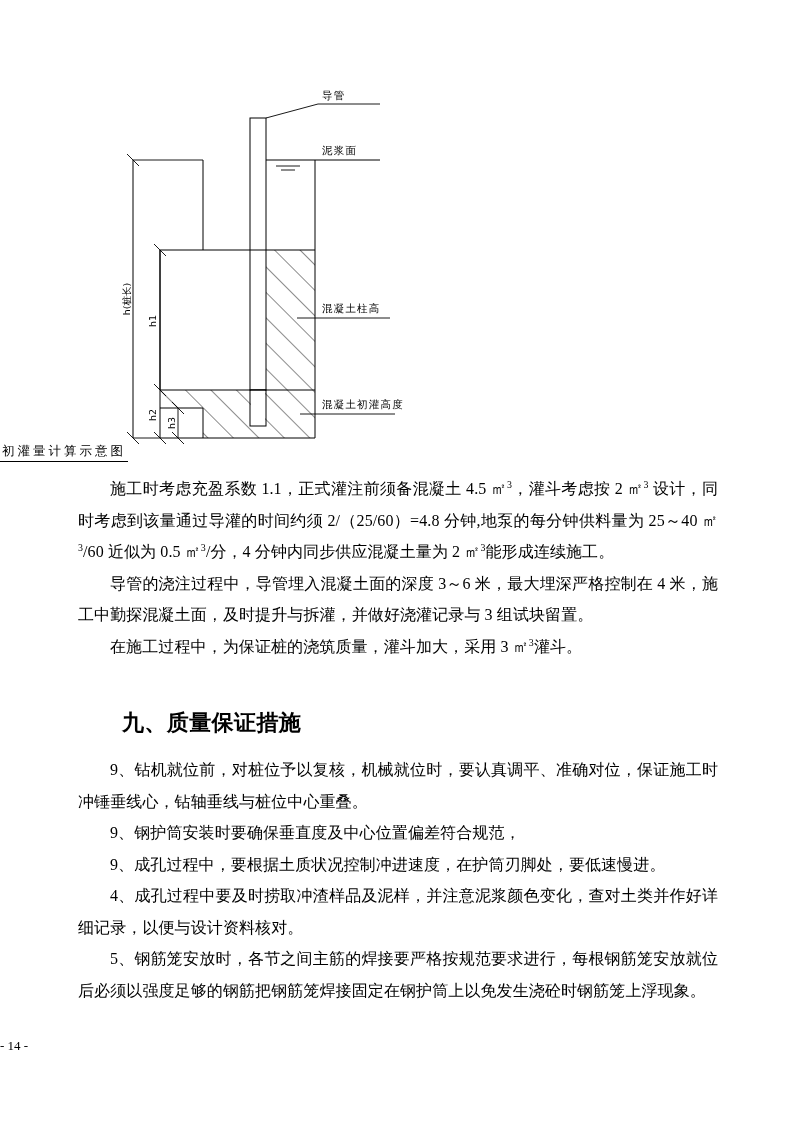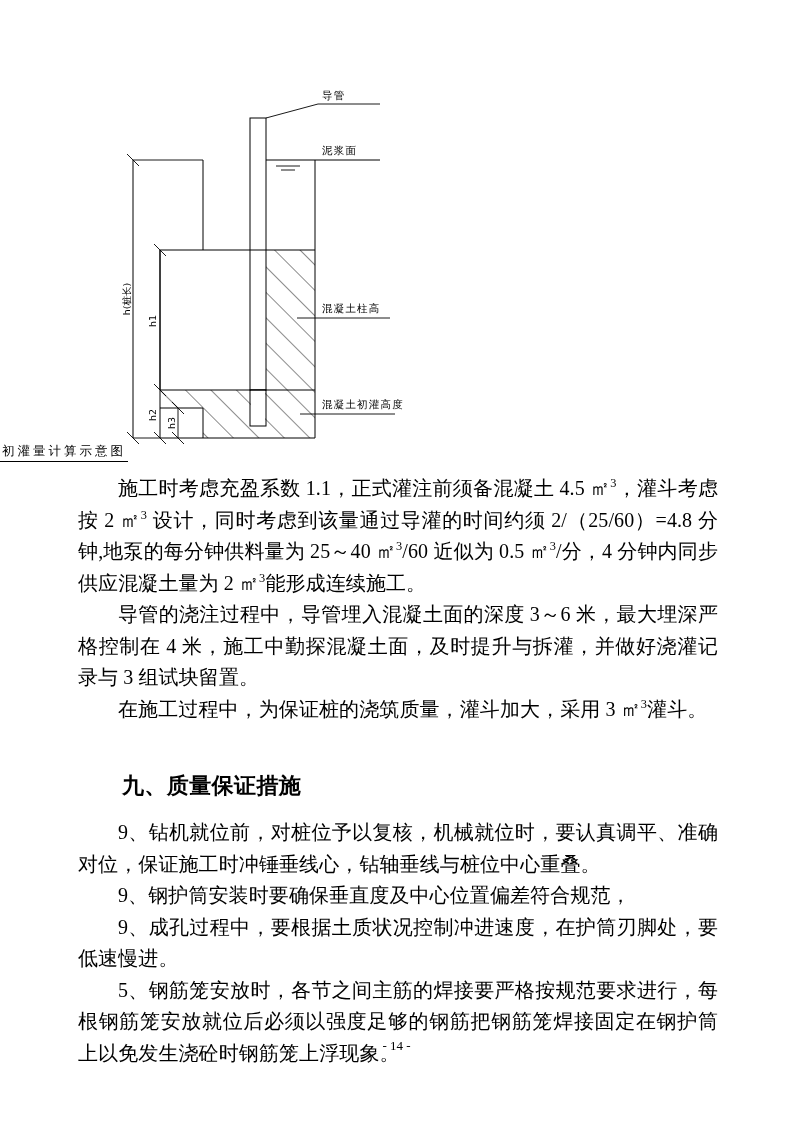--- a/index.html
+++ b/index.html
@@ -51,21 +51,21 @@
 
   
   .content {
     position: absolute;
     left: 78px;
     top: 473px;
     width: 640px;
   }
   p.para {
     margin: 0 0 0 0;
-    font-size: 20px;
+    font-size: 16px;
     line-height: 31.5px;
     text-align: justify;
     text-justify: inter-ideograph;
     letter-spacing: 0.1px;
   }
   p.indent { text-indent: 2em; }
 
   sup.u {
     font-size: 0.62em;
     vertical-align: super;
@@ -84,21 +84,21 @@
 
   .gap-before-heading { height: 46px; }
   .gap-after-heading  { height: 16px; }
 
   
   .footer {
     position: absolute;
     left: 0;
     top: 1038px;
     width: 793px;
-    text-align: center;
+    text-align: left;
     font-size: 13px;
     font-family: "Liberation Serif", serif;
   }
 
   text.fig-label {
     font-family: "DejaVu Sans", "Liberation Sans", sans-serif;
     font-size: 9.5px;
     fill: #000;
   }
   text.fig-label-cn {
@@ -207,20 +207,21 @@
 
     <div class="gap-before-heading"></div>
 
     <h2 class="section-heading">九、质量保证措施</h2>
 
     <div class="gap-after-heading"></div>
 
     <p class="para indent">9、钻机就位前，对桩位予以复核，机械就位时，要认真调平、准确对位，保证施工时冲锤垂线心，钻轴垂线与桩位中心重叠。</p>
     <p class="para indent">9、钢护筒安装时要确保垂直度及中心位置偏差符合规范，</p>
     <p class="para indent">9、成孔过程中，要根据土质状况控制冲进速度，在护筒刃脚处，要低速慢进。</p>
+    <p class="para indent">4、成孔过程中要及时捞取冲渣样品及泥样，并注意泥浆颜色变化，查对土类并作好详细记录，以便与设计资料核对。</p>
     <p class="para indent">5、钢筋笼安放时，各节之间主筋的焊接要严格按规范要求进行，每根钢筋笼安放就位后必须以强度足够的钢筋把钢筋笼焊接固定在钢护筒上以免发生浇砼时钢筋笼上浮现象。</p>
 
   </div>
 
   <div class="footer">
     <span>- 14 -</span>
   </div>
 
 </div>
 

